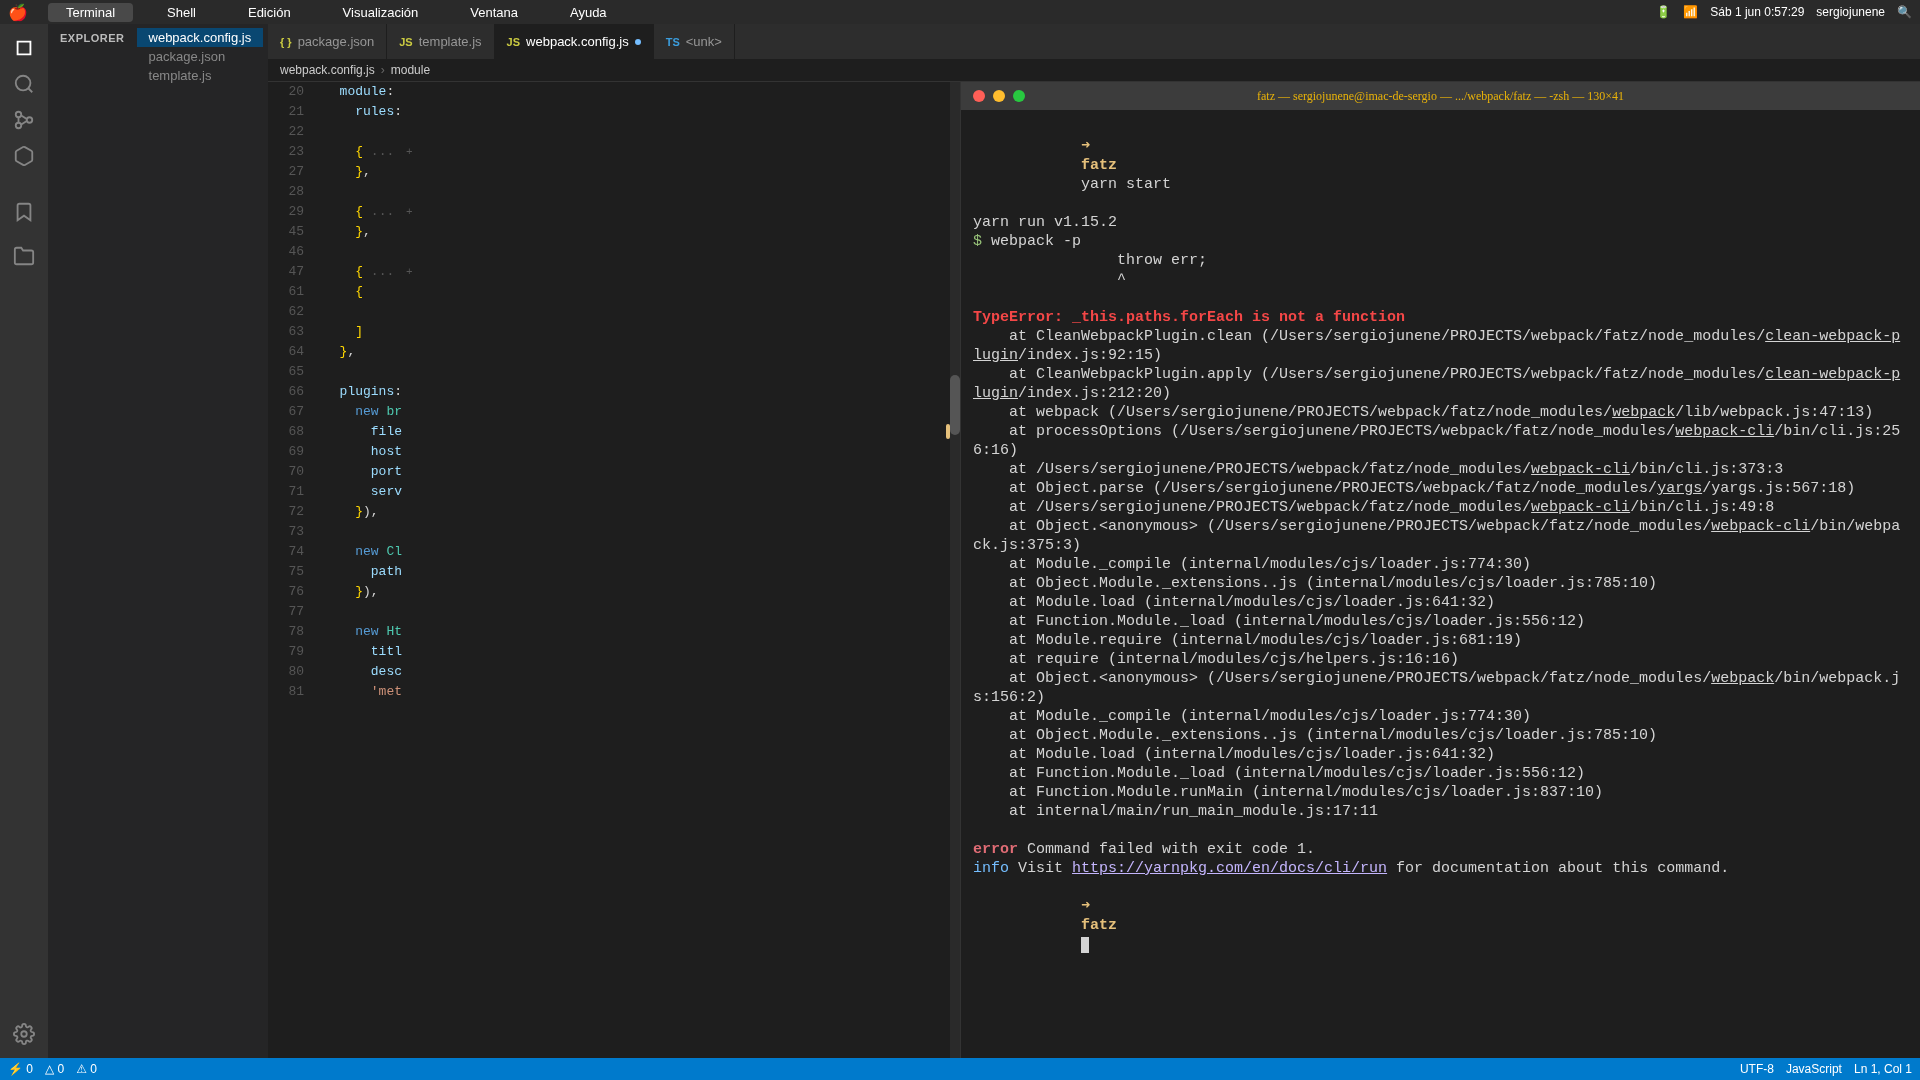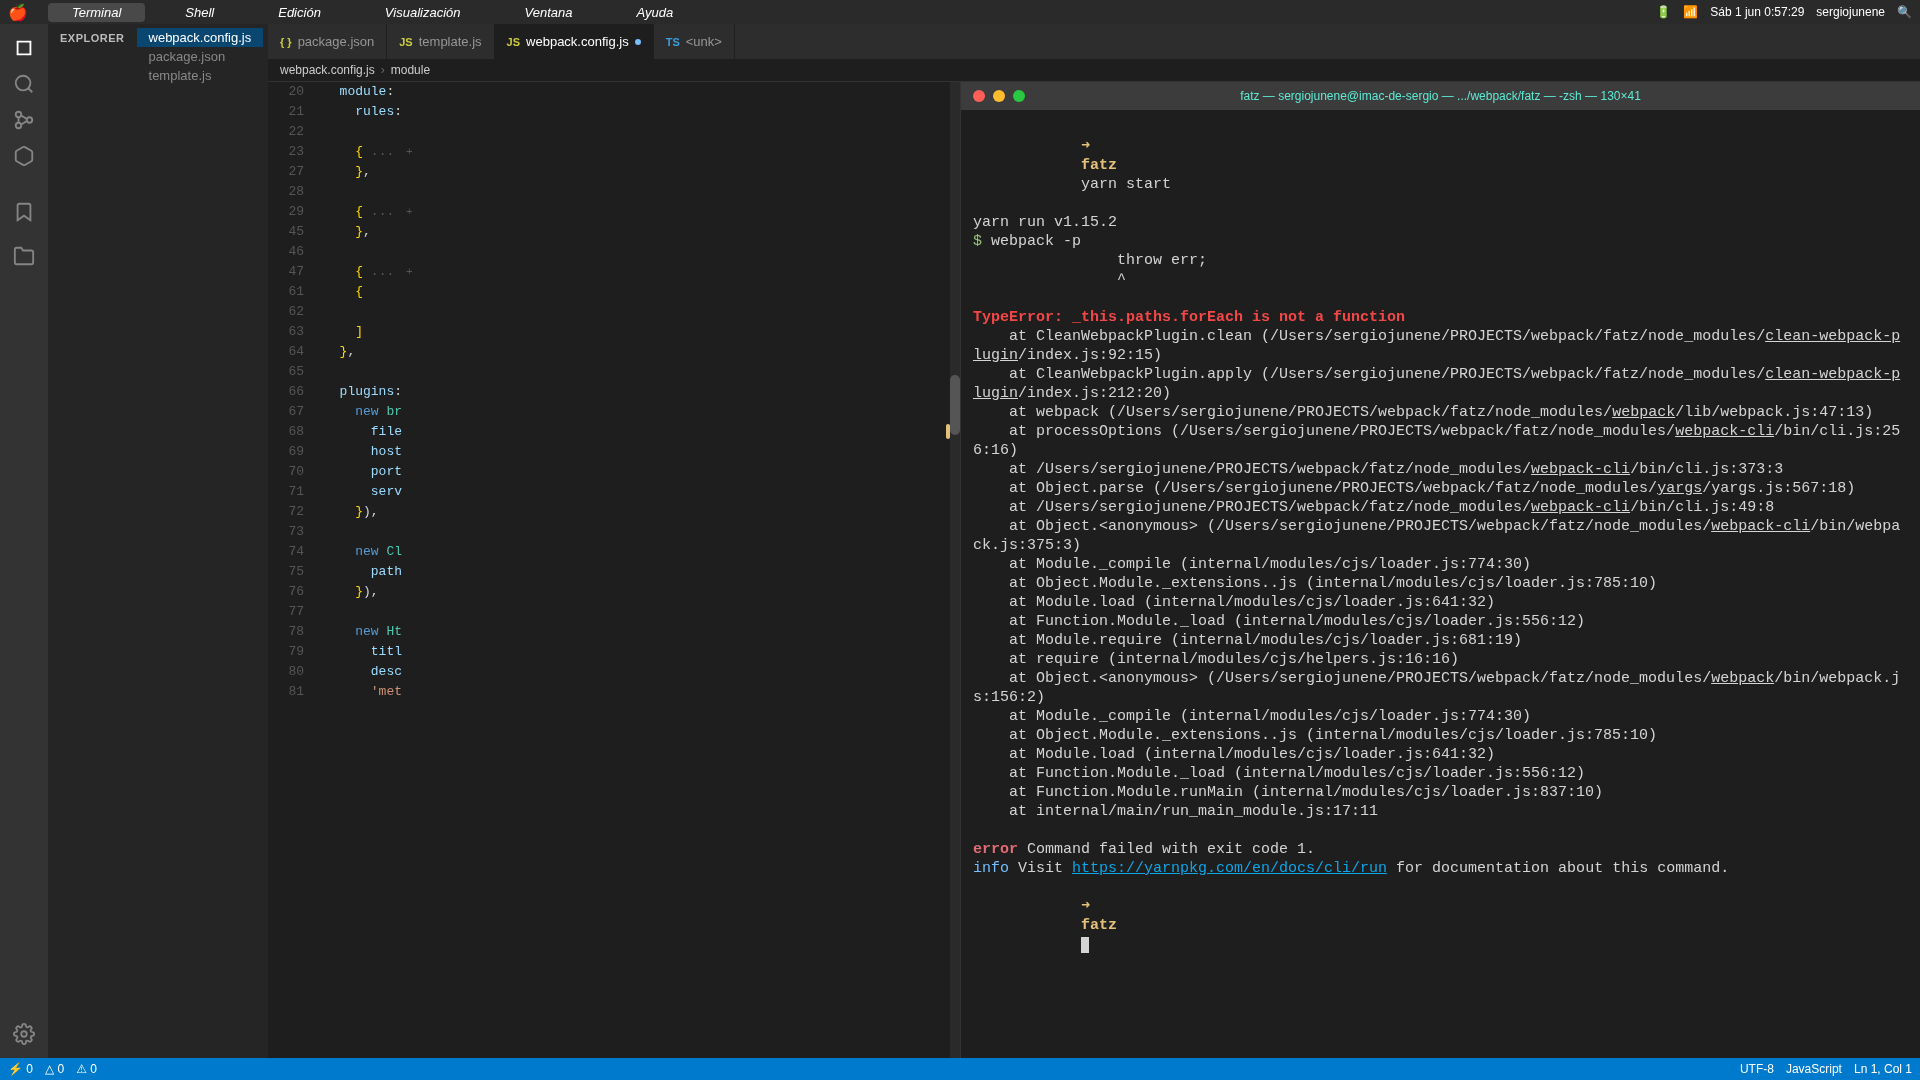--- a/index.html
+++ b/index.html
@@ -25,23 +25,22 @@
       font-size: 13px;
       flex-shrink: 0;
       gap: 16px;
     }
     .menubar-apple {
       font-size: 16px;
       margin-right: 4px;
     }
     .menubar-item {
       cursor: pointer;
-      padding: 2px 24px;
+      padding: 2px 18px;
       border-radius: 4px;
-      font-style: italic;
     }
     .menubar-item.active {
       background: rgba(255,255,255,0.15);
     }
     .menubar-right {
       margin-left: auto;
       display: flex;
       align-items: center;
       gap: 12px;
       font-size: 12px;
@@ -238,22 +237,23 @@
     .wc-btn {
       width: 12px;
       height: 12px;
       border-radius: 50%;
       cursor: pointer;
     }
     .wc-close { background: #ff5f57; }
     .wc-min { background: #ffbd2e; }
     .wc-max { background: #28c840; }
     .terminal-title {
-      color: #5eead4;
+      color: #eab308;
       font-size: 12px;
+      font-family: Liberation Serif, serif;
     }
 
     .terminal-body {
       flex: 1;
       overflow: hidden;
       font-family: 'Menlo', 'Monaco', 'Courier New', monospace;
       font-size: 15px;
       line-height: 19px;
       color: #d4d4d4;
       padding: 8px 12px;
@@ -266,21 +266,21 @@
     }
     .term-cmd { color: #d4d4d4; }
     .term-green { color: #98c379; }
     .term-red { color: #e06c75; }
     .term-underline { text-decoration: underline; }
     .term-error { color: #f44747; }
     .term-info { color: #75beff; }
     .term-arrow { color: #e5c07b; }
     .term-bold { font-weight: bold; }
     .term-fatz { color: #e5c07b; font-weight: bold; }
-    .term-link { color: #0ea5e9; text-decoration: underline; }
+    .term-link { color: #c4b5fd; text-decoration: underline; }
 
     
     .status-bar {
       height: 22px;
       background: #007acc;
       display: flex;
       align-items: center;
       padding: 0 8px;
       font-size: 12px;
       color: #fff;

